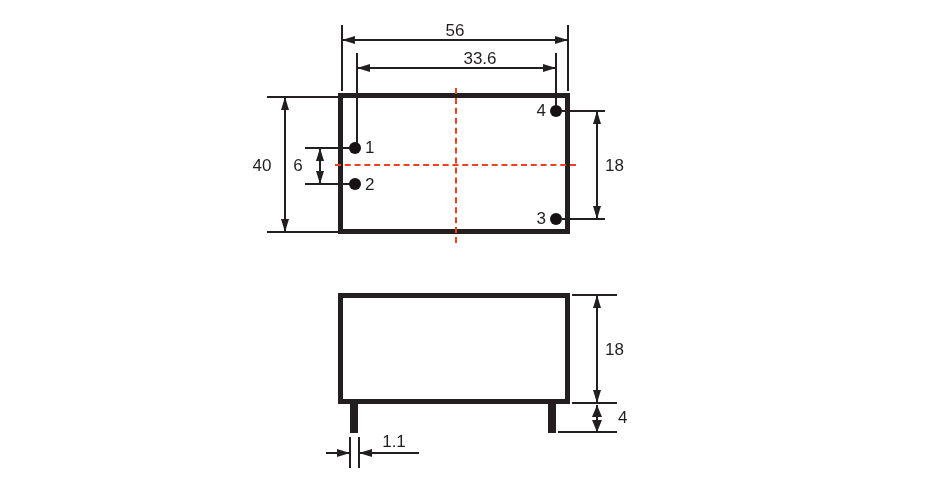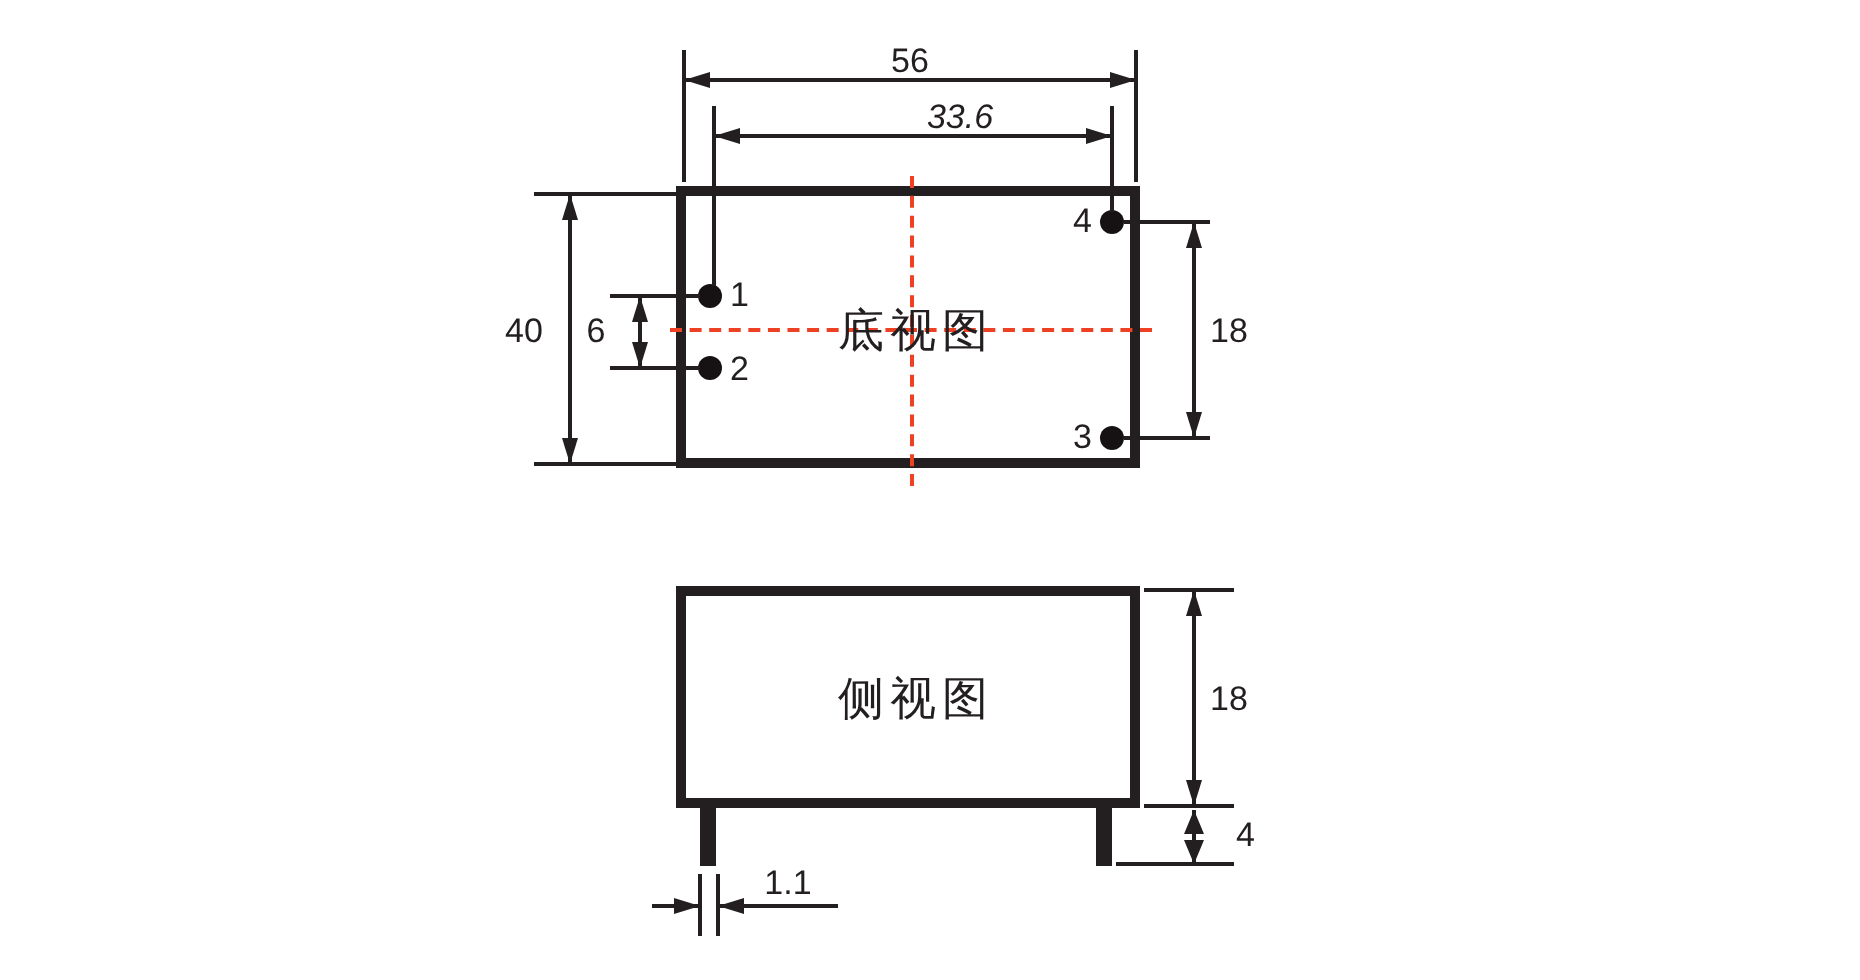--- a/index.html
+++ b/index.html
@@ -37,21 +37,20 @@
 </head>
 <body>
 
 <div id="canvas">
 
   <div class="body-rect" style="left:338px;top:93px;width:232px;height:141px;"></div>
 
   <div class="cl-v" style="left:455px;top:88px;height:155px;"></div>
   <div class="cl-h" style="left:335px;top:164px;width:241px;"></div>
 
-  <div class="cjk" style="left:405px;top:154px;width:106px;">底视图</div>
 
   <div class="dot" style="left:349px;top:142px;"></div>
   <div class="dot" style="left:349px;top:178px;"></div>
   <div class="dot" style="left:550px;top:213px;"></div>
   <div class="dot" style="left:550px;top:105px;"></div>
   <div class="num" style="left:365px;top:139px;">1</div>
   <div class="num" style="left:365px;top:176px;">2</div>
   <div class="num r" style="left:528px;top:210px;width:18px;">3</div>
   <div class="num r" style="left:528px;top:102px;width:18px;">4</div>
 
@@ -60,21 +59,21 @@
   <div class="h" style="left:342px;top:39px;width:226px;"></div>
   <div class="aL" style="left:342px;top:36px;"></div>
   <div class="aR" style="left:555px;top:36px;"></div>
   <div class="num c" style="left:430px;top:22px;width:50px;">56</div>
 
   <div class="v" style="left:356px;top:53px;height:90px;"></div>
   <div class="v" style="left:555px;top:53px;height:53px;"></div>
   <div class="h" style="left:357px;top:67px;width:199px;"></div>
   <div class="aL" style="left:357px;top:64px;"></div>
   <div class="aR" style="left:543px;top:64px;"></div>
-  <div class="num c" style="left:450px;top:50px;width:60px;font-style:italic;">33.6</div>
+  <div class="num c" style="left:450px;top:50px;width:60px;">33.6</div>
 
   <div class="h" style="left:267px;top:96px;width:71px;"></div>
   <div class="h" style="left:267px;top:231px;width:71px;"></div>
   <div class="v" style="left:284px;top:98px;height:134px;"></div>
   <div class="aU" style="left:281px;top:97px;"></div>
   <div class="aD" style="left:281px;top:219px;"></div>
   <div class="num c" style="left:246px;top:157px;width:32px;">40</div>
 
   <div class="h" style="left:305px;top:147px;width:45px;"></div>
   <div class="h" style="left:305px;top:183px;width:45px;"></div>
@@ -85,21 +84,20 @@
 
   <div class="h" style="left:562px;top:110px;width:43px;"></div>
   <div class="h" style="left:562px;top:218px;width:43px;"></div>
   <div class="v" style="left:596px;top:111px;height:108px;"></div>
   <div class="aU" style="left:593px;top:111px;"></div>
   <div class="aD" style="left:593px;top:206px;"></div>
   <div class="num" style="left:605px;top:157px;">18</div>
 
   <div class="body-rect" style="left:338px;top:293px;width:232px;height:111px;"></div>
 
-  <div class="cjk" style="left:405px;top:338px;width:106px;">侧视图</div>
 
   <div style="position:absolute;left:350px;top:404px;width:8px;height:29px;background:#231f20;"></div>
   <div style="position:absolute;left:548px;top:404px;width:8px;height:29px;background:#231f20;"></div>
 
   <div class="h" style="left:572px;top:294px;width:45px;"></div>
   <div class="h" style="left:572px;top:402px;width:45px;"></div>
   <div class="v" style="left:596px;top:295px;height:108px;"></div>
   <div class="aU" style="left:593px;top:295px;"></div>
   <div class="aD" style="left:593px;top:390px;"></div>
   <div class="num" style="left:605px;top:341px;">18</div>

